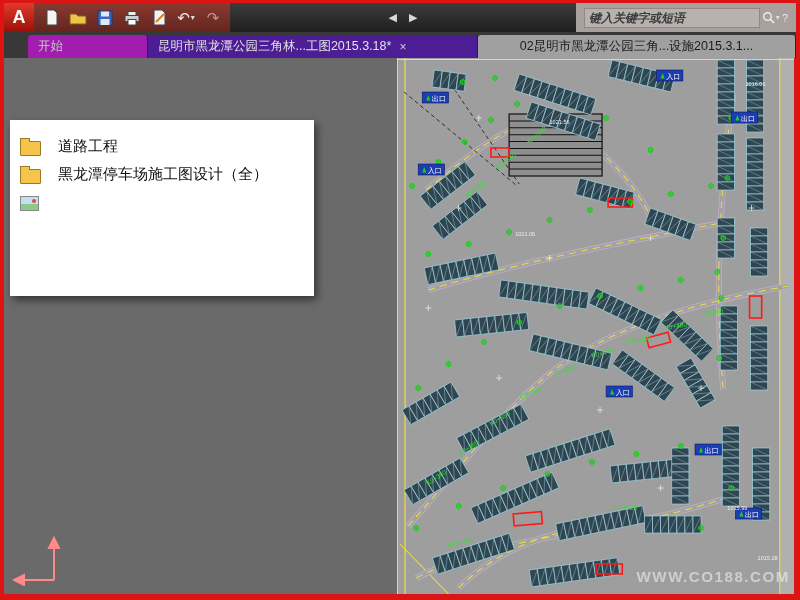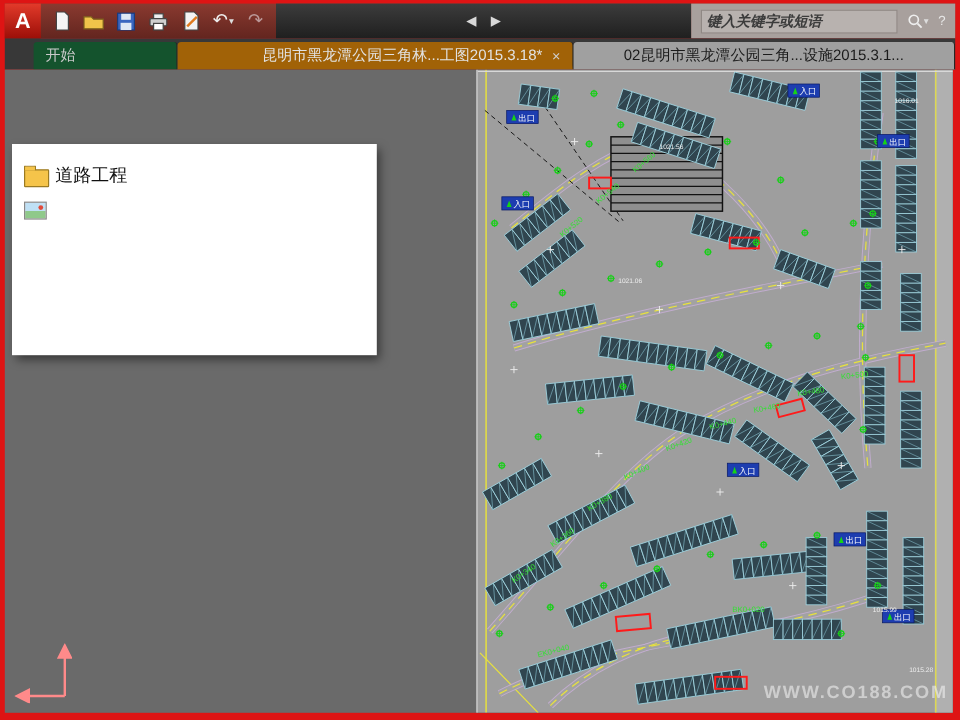--- a/index.html
+++ b/index.html
@@ -11,47 +11,47 @@
            display:flex;align-items:stretch;background:linear-gradient(#8a3a30,#63251f);}
   .logo{width:30px;display:flex;align-items:center;justify-content:center;
         background:linear-gradient(#e23a2a,#9c0f08);color:#fff;font-weight:bold;font-size:18px;}
   .tb-icons{display:flex;align-items:center;gap:3px;padding:0 5px;}
   .tb-btn{width:24px;height:24px;display:flex;align-items:center;justify-content:center;border-radius:2px;}
   .glyph-btn{color:#eee;font-size:15px;line-height:1;}
   .caret{font-size:8px;color:#ddd;margin-left:1px;}
   .title-zone{flex:1;display:flex;align-items:center;justify-content:center;gap:12px;
               background:linear-gradient(#3c3c3c,#1f1f1f);color:#ececec;font-size:13px;white-space:nowrap;overflow:hidden;}
   .nav-arrow{color:#d8d8d8;font-size:11px;cursor:pointer;}
-  .search-zone{width:204px;display:flex;align-items:center;gap:8px;padding:0 8px;background:#a8a09d;}
+  .search-zone{width:204px;display:flex;align-items:center;gap:2px;padding:0 8px;background:#a8a09d;}
   .search-input{flex:1;min-width:0;background:#b8b2af;border:1px solid #8f8884;height:18px;
                 font-style:italic;font-weight:bold;color:#3a3a3a;font-size:12px;font-family:inherit;padding:0 4px;}
   .search-input::placeholder{color:#3c3c3c;opacity:1;}
   .mini-ic{color:#e8e8e8;font-size:11px;display:flex;align-items:center;}
 
   
   .tabbar{position:absolute;top:32px;left:4px;right:4px;height:26px;background:#383838;
           display:flex;align-items:flex-end;padding-left:24px;box-sizing:border-box;}
   .tab{height:23px;display:flex;align-items:center;padding:0 10px;font-size:12.5px;
        border-right:1px solid #262626;border-radius:3px 3px 0 0;box-sizing:border-box;
        white-space:nowrap;overflow:hidden;cursor:pointer;}
-  .tab1{width:120px;background:#14532d;color:#c9c9c9;}
-  .tab2{width:330px;background:#a16207;color:#e2e2e2;justify-content:flex-end;}
+  .tab1{width:120px;background:#a21caf;color:#c9c9c9;}
+  .tab2{width:330px;background:#4c1d95;color:#e2e2e2;justify-content:flex-start;}
   .tab3{flex:1;background:#a0a0a0;color:#1b1b1b;justify-content:center;}
   .tab-close{color:#cfcfcf;font-size:12px;margin-left:8px;}
 
   
   .canvas{position:absolute;top:58px;left:4px;right:6px;bottom:6px;background:#6a6a6a;overflow:hidden;}
   .map{position:absolute;top:0;right:0;bottom:0;width:396px;background:#9e9e9e;border-left:1px solid #d2d2d2;}
   .map svg{width:100%;height:100%;display:block;}
   .ucs{position:absolute;left:8px;bottom:8px;}
 
   
   .file-panel{position:absolute;left:6px;top:62px;width:284px;height:152px;background:#fff;
               box-shadow:3px 4px 8px rgba(0,0,0,.5);padding:12px 10px;box-sizing:content-box;}
-  .file-row{display:flex;align-items:center;gap:5px;height:28px;font-size:15px;color:#101010;cursor:pointer;}
+  .file-row{display:flex;align-items:center;gap:17px;height:28px;font-size:15px;color:#101010;cursor:pointer;}
   .icon-folder{width:19px;height:13px;background:#f5c44a;border:1px solid #9a7a22;border-radius:1px;
                position:relative;margin-top:4px;flex:none;}
   .icon-folder:before{content:"";position:absolute;top:-4px;left:-1px;width:8px;height:3px;
                background:#f5c44a;border:1px solid #9a7a22;border-bottom:none;border-radius:1px 1px 0 0;}
   .icon-dwg{width:16px;height:19px;background:#f7f3e2;border:1px solid #8a8a8a;position:relative;
             display:flex;align-items:flex-end;justify-content:center;flex:none;}
   .icon-dwg:before{content:"";position:absolute;top:1px;left:1px;width:6px;height:5px;background:#c0392b;}
   .icon-dwg b{font-size:6px;color:#333;font-weight:bold;line-height:8px;letter-spacing:0;}
   .icon-png{width:17px;height:13px;border:1px solid #888;flex:none;position:relative;margin-top:2px;
             background:linear-gradient(#bfe0f5 55%,#8fc98a 55%);}
@@ -1083,17 +1083,21 @@
           <text x="388" y="524" fill="rgba(245,245,245,0.55)" font-size="15" font-weight="bold" text-anchor="end" letter-spacing="1.5" font-family="&quot;Liberation Sans&quot;, sans-serif">WWW.CO188.COM</text>
         </svg>
     </div>
 
     <div class="file-panel">
       <div class="file-row">
         <span class="icon-folder"></span>
         <span>道路工程</span>
       </div>
       <div class="file-row">
+        <span class="icon-folder"></span>
+        <span>黑龙潭停车场施工图设计（全）</span>
+      </div>
+      <div class="file-row">
         <span class="icon-png"></span>
       </div>
     </div>
   </div>
 </div>
 
 </body></html>

